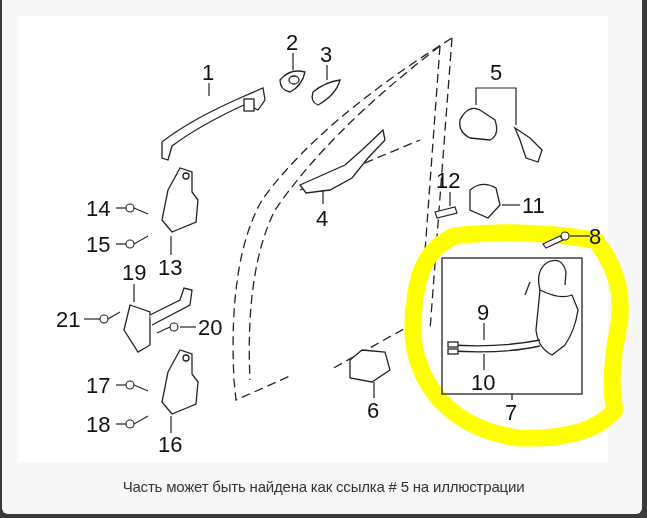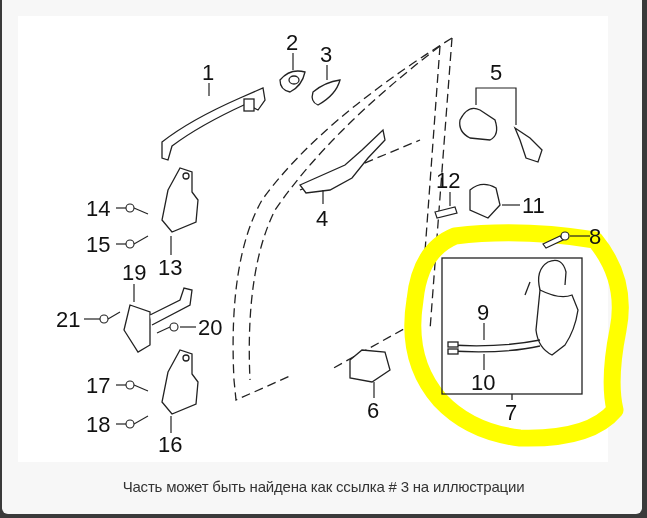--- a/index.html
+++ b/index.html
@@ -140,13 +140,13 @@
     <text class="num" x="86" y="252">15</text>
     <text class="num" x="158" y="452">16</text>
     <text class="num" x="86" y="393">17</text>
     <text class="num" x="86" y="432">18</text>
     <text class="num" x="122" y="280">19</text>
     <text class="num" x="198" y="335">20</text>
     <text class="num" x="56" y="327">21</text>
   </g>
 </svg>
 
-<div class="caption">Часть может быть найдена как ссылка # 3 на иллюстрации</div>
+<div class="caption">Часть может быть найдена как ссылка # 5 на иллюстрации</div>
 
 </body></html>

